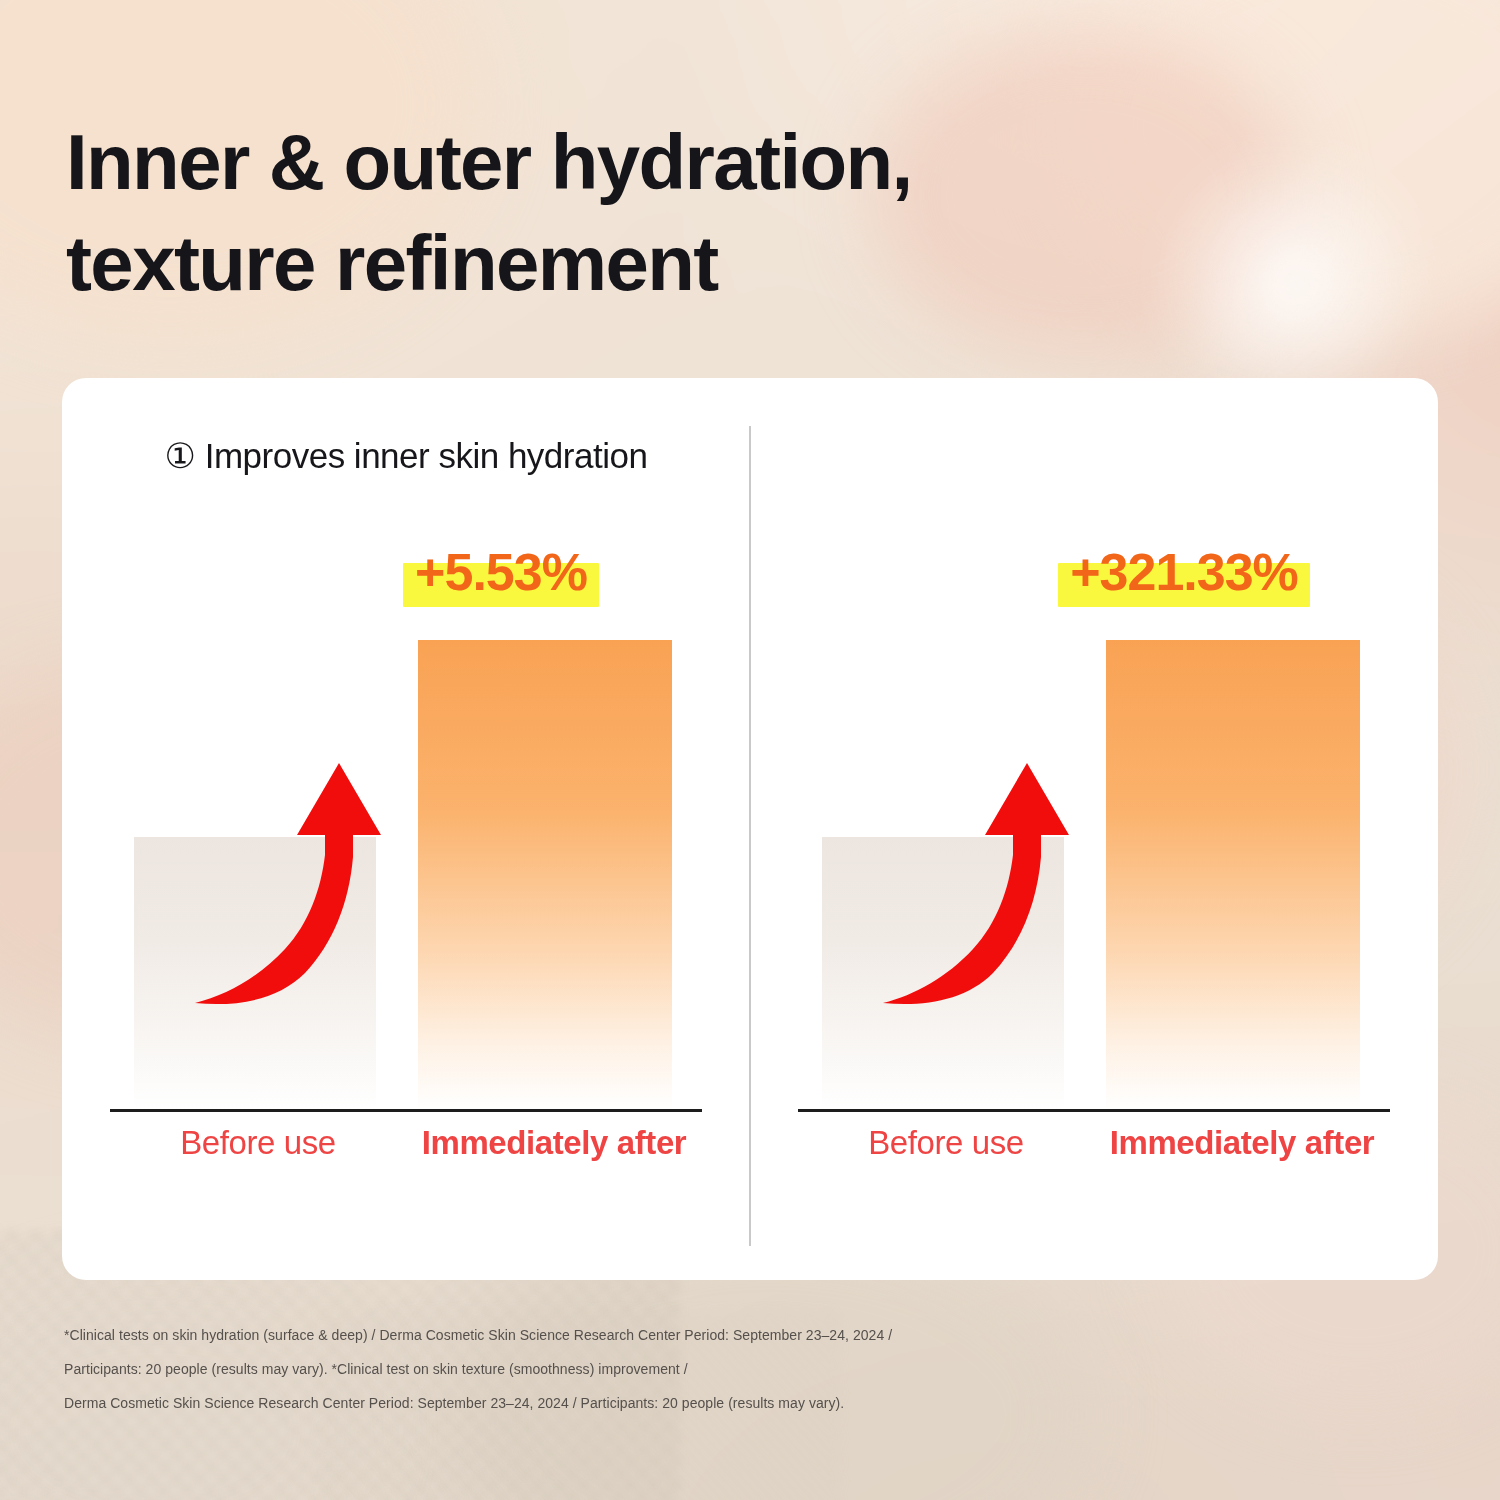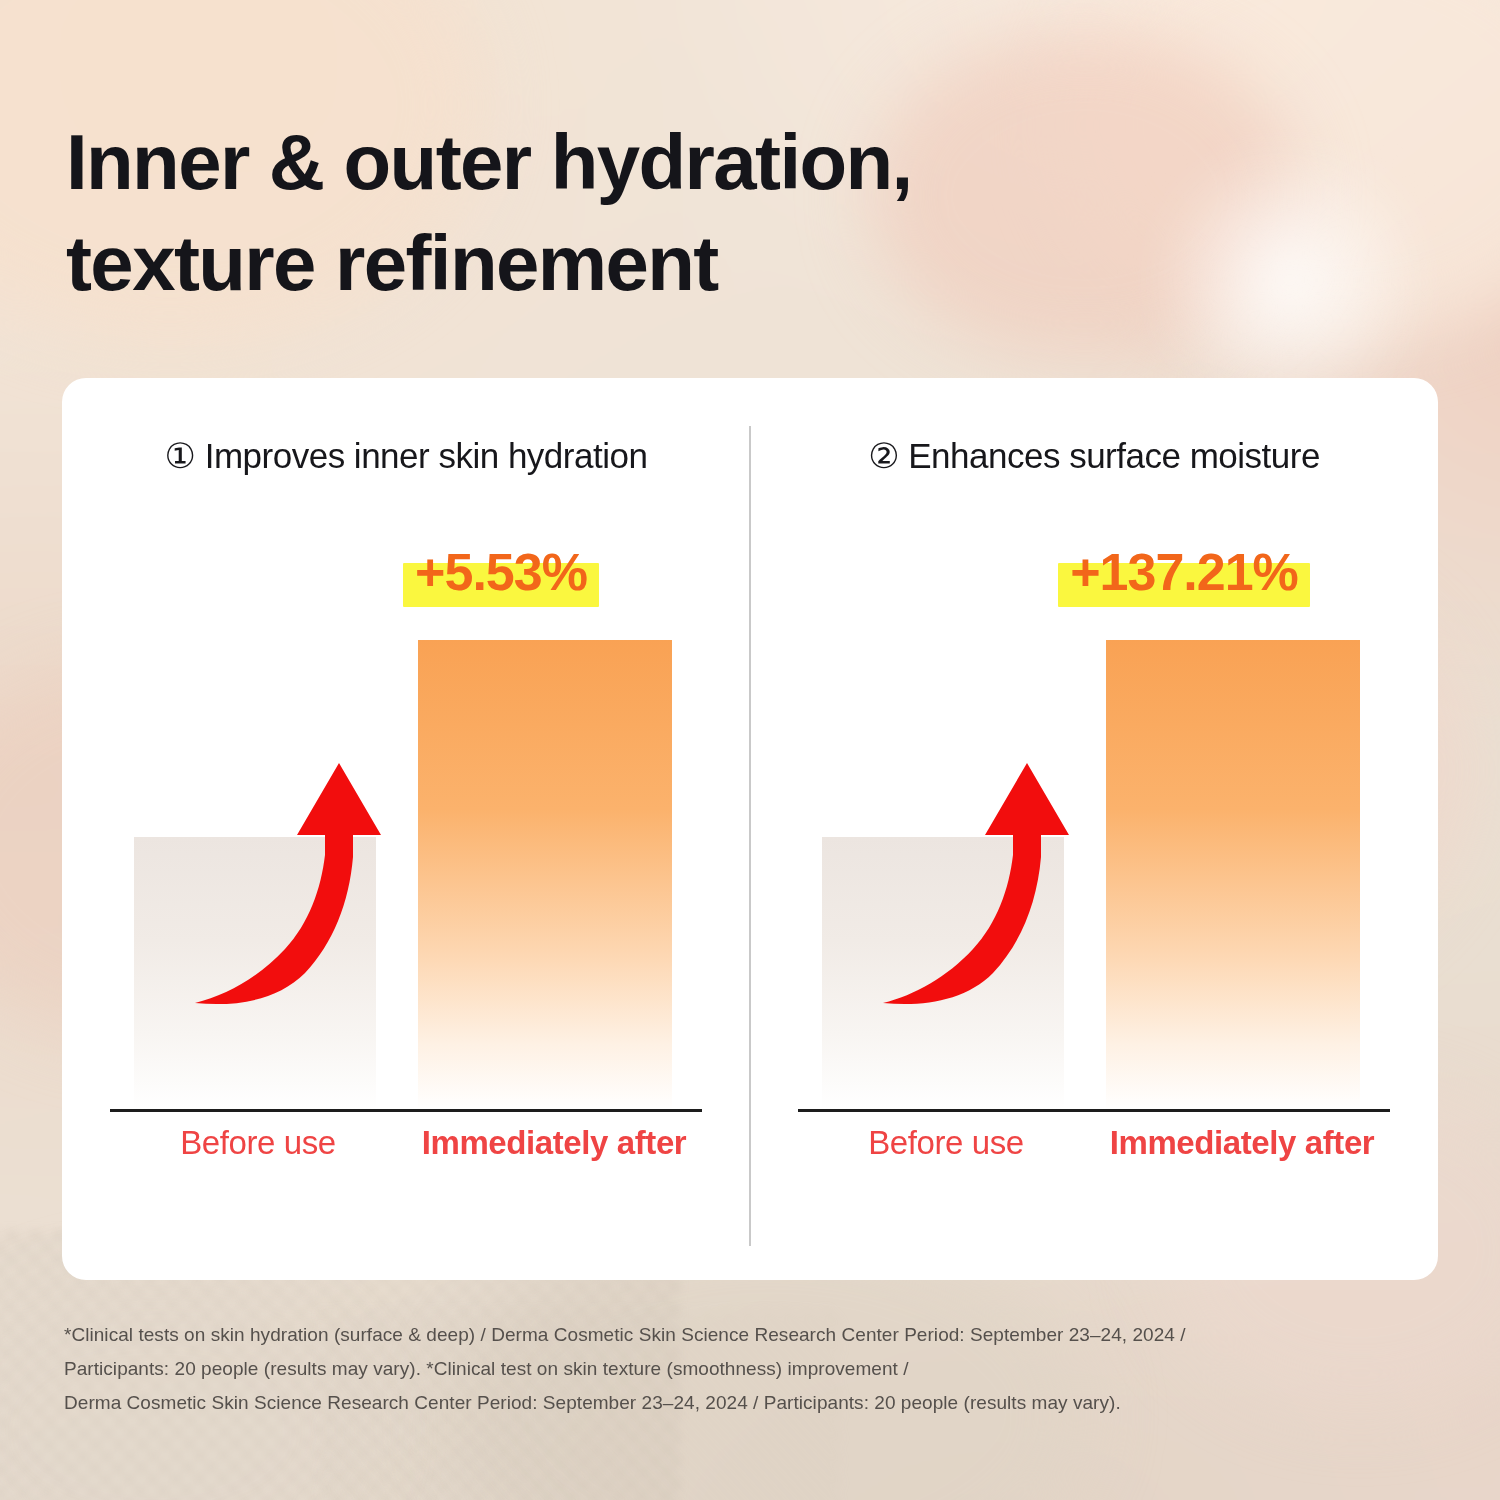--- a/index.html
+++ b/index.html
@@ -248,21 +248,21 @@
   .axis-label.after  { font-weight: 700; }
 
   
   .footnotes {
     position: absolute;
     left: 64px;
     top: 1318px;
     width: 1120px;
   }
   .footnote-line {
-    font-size: 19px;
+    font-size: 14px;
     line-height: 34px;
     color: #55504c;
     letter-spacing: 0.05px;
     white-space: nowrap;
   }
 </style>
 </head>
 <body>
 
 <div class="bg-root">
@@ -325,26 +325,25 @@
 
           <div class="axis-labels">
             <div class="axis-label before">Before use</div>
             <div class="axis-label after">Immediately after</div>
           </div>
         </div>
       </div>
 
       <div class="panel panel-2">
 
-        <div class="panel-title">② Enhances surface moisture</div>
 
         <div class="delta-wrap">
           <span class="delta">
             <span class="hl"></span>
-            <span class="txt">+137.21%</span>
+            <span class="txt">+321.33%</span>
           </span>
         </div>
 
         <div class="chart">
           <div class="plot">
             <div class="bar bar-before"></div>
             <div class="bar bar-after"></div>
 
             <div class="arrow">
               <svg width="190" height="250" viewBox="0 0 190 250" xmlns="http://www.w3.org/2000/svg">

